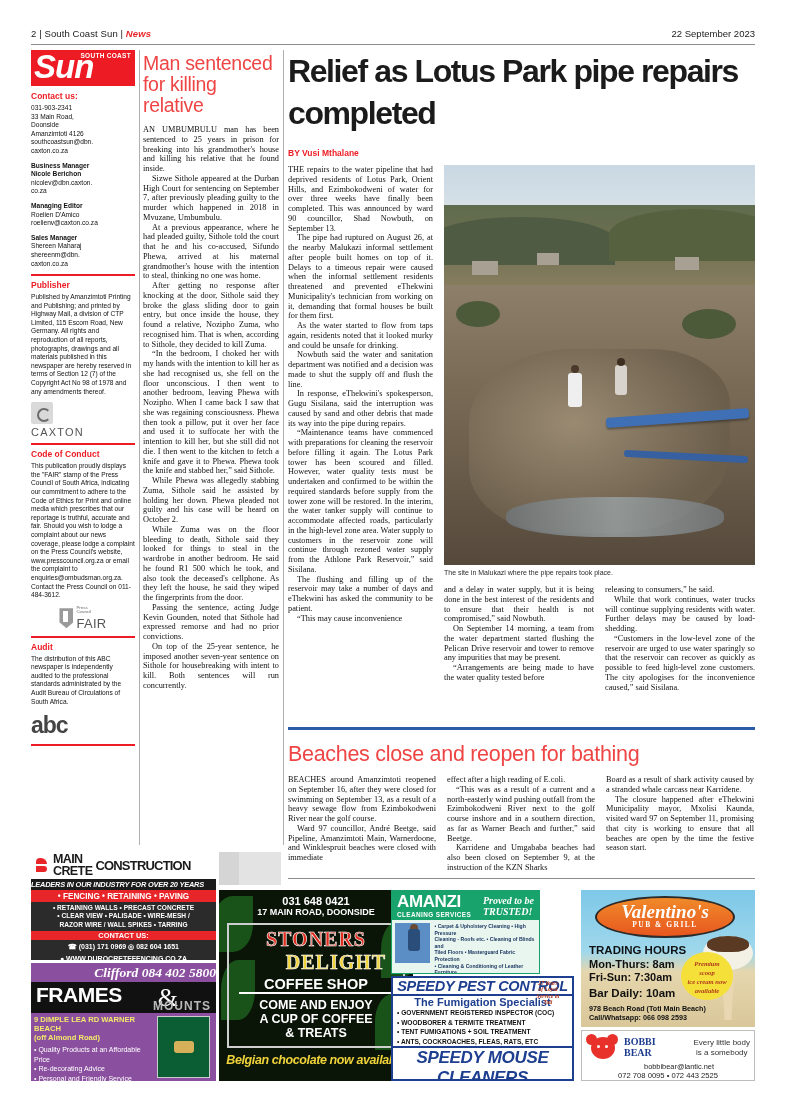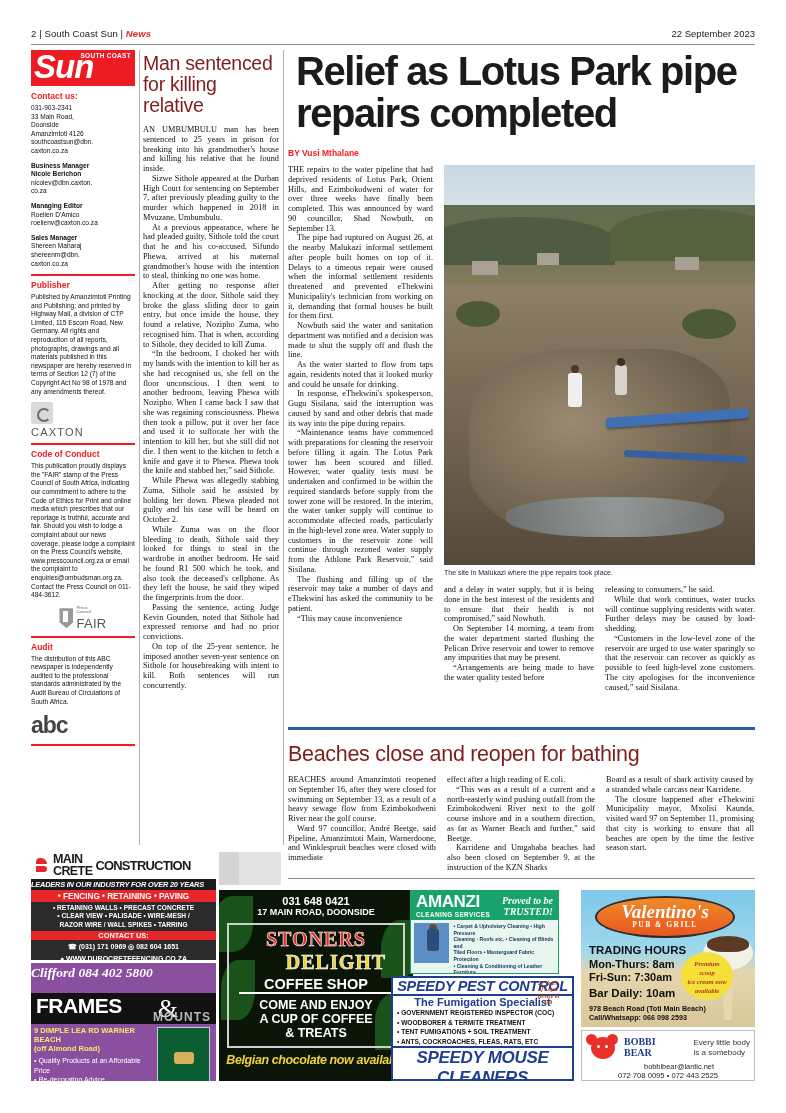--- a/index.html
+++ b/index.html
@@ -89,36 +89,36 @@
     margin:4px 0 2px;
   }
 
   
   .vrule { position:absolute; width:1px; background:#b0b0b0; }
 
   
   .story1 { position:absolute; left:143px; top:53px; width:136px; }
   .hd-sans {
     font-family:"Liberation Sans", sans-serif;
-    font-weight:300; font-size:19.5px; line-height:21px; color:#7f1d1d;
+    font-weight:300; font-size:19.5px; line-height:21px; color:#ef4444;
     letter-spacing:-.3px; margin:0 0 9px;
   }
   .bodytext {
     font-family:"Liberation Serif", serif;
     font-size:8.3px; line-height:9.75px; text-align:justify; color:#111;
   }
   .bodytext p { margin:0; text-indent:9px; }
   .bodytext p.first { text-indent:0; }
 
   
   .mainstory { position:absolute; left:288px; top:50px; width:467px; }
   .mainhead {
     font-family:"Liberation Sans", sans-serif;
-    font-weight:bold; font-size:40px; line-height:42px;
-    letter-spacing:-1.4px; color:#1b1b1b; margin:0 8px 14px;
+    font-weight:bold; font-size:32px; line-height:42px;
+    letter-spacing:-1.4px; color:#1b1b1b; margin:0 0 14px;
   }
   .byline {
     font-family:"Liberation Sans", sans-serif;
     font-weight:bold; font-size:8.5px; color:#ed1c24; margin:0 0 7px;
   }
   .main-grid { display:flex; gap:11px; }
   .main-col { width:145px; }
   .photo-wrap { width:311px; }
   .photo {
     width:311px; height:400px; position:relative; overflow:hidden;
@@ -171,21 +171,21 @@
   .duro-mark:after{content:"";position:absolute;left:2px;top:9px;width:11px;height:6px;background:#e8262a;border-radius:0 6px 6px 0;}
   .duro-name { font-family:"Liberation Sans", sans-serif; font-weight:bold; font-size:12.5px; line-height:11.5px; color:#1b1b1b; letter-spacing:-.6px; }
   .duro-cons { font-family:"Liberation Sans", sans-serif; font-weight:bold; font-size:13px; color:#1b1b1b; letter-spacing:-.8px; margin-left:3px;}
   .duro-leaders { background:#1b1b1b; color:#fff; font-family:"Liberation Sans", sans-serif; font-style:italic; font-weight:bold; font-size:7.4px; padding:1px 0; letter-spacing:-.2px;}
   .duro-red { background:#e8262a; color:#fff; font-family:"Liberation Sans", sans-serif; font-weight:bold; font-size:8.2px; text-align:center; padding:1.5px 0; }
   .duro-list { color:#fff; font-family:"Liberation Sans", sans-serif; font-weight:bold; font-size:6.6px; line-height:8.4px; text-align:center; padding:2px 2px; }
   .duro-contact { background:#e8262a; color:#fff; font-family:"Liberation Sans", sans-serif; font-weight:bold; font-size:7.4px; text-align:center; }
   .duro-phones { color:#fff; font-family:"Liberation Sans", sans-serif; font-weight:bold; font-size:7px; text-align:center; line-height:9.5px; padding-top:2px;}
 
   .ad-frames { left:31px; top:963px; width:185px; height:118px; background:#8a4f9e; }
-  .fr-cliff { font-family:"Liberation Serif", serif; font-style:italic; font-weight:bold; font-size:13.5px; color:#fff; text-align:left; padding:2px 0 12px;border-radius:6px; }
+  .fr-cliff { font-family:"Liberation Serif", serif; font-style:italic; font-weight:bold; font-size:13.5px; color:#fff; text-align:right; padding:2px 0 1px;border-radius:6px; }
   .fr-black { background:#111; height:31px; position:relative; }
   .fr-black .fw { font-family:"Liberation Sans", sans-serif; font-weight:bold; font-size:21px; color:#fff; letter-spacing:-.5px; position:absolute; left:5px; top:1px;}
   .fr-black .fm { font-family:"Liberation Sans", sans-serif; font-weight:bold; font-size:12px; color:#b9b9b9; letter-spacing:1px; position:absolute; right:5px; bottom:0px;}
   .fr-black .amp { font-family:"Liberation Serif", serif; font-size:26px; color:#fff; position:absolute; right:38px; top:1px; }
   .fr-body { display:flex; }
   .fr-left { width:126px; padding:2px 3px; }
   .fr-addr { font-family:"Liberation Sans", sans-serif; font-weight:bold; font-size:7.6px; line-height:9px; color:#f3e96b; }
   .fr-bul { font-family:"Liberation Sans", sans-serif; font-size:7px; line-height:9.6px; color:#fff; margin-top:3px; }
   .fr-pic { width:53px; margin:3px 3px 0 0; height:62px; background:#0b5d33; border:1px solid #ccc; position:relative;}
   .fr-pic:after{content:"";position:absolute;left:16px;top:24px;width:20px;height:12px;background:#d7b05a;border-radius:3px;}
@@ -194,25 +194,25 @@
   .st-leaf { position:absolute; background:#1c5e1c; border-radius:50% 0 50% 0; opacity:.85;}
   .st-phone { font-family:"Liberation Sans", sans-serif; font-weight:bold; font-size:11px; color:#fff; text-align:center; margin-top:5px; position:relative;}
   .st-addr { font-family:"Liberation Sans", sans-serif; font-weight:bold; font-size:9px; color:#fff; text-align:center; position:relative;}
   .st-box { border:2px solid #cfcfcf; margin:6px 8px 0; padding:3px 0 6px; position:relative;}
   .st-1 { font-family:"Liberation Serif", serif; font-weight:bold; font-size:20px; color:#e02b1d; text-align:center; letter-spacing:1px; -webkit-text-stroke:0.6px #fff; }
   .st-2 { font-family:"Liberation Serif", serif; font-weight:bold; font-size:20px; color:#f0d23a; text-align:center; letter-spacing:1px;padding-left:40px; -webkit-text-stroke:0.6px #fff;}
   .st-3 { font-family:"Liberation Sans", sans-serif; font-weight:bold; font-size:14.5px; color:#fff; text-align:center; border-bottom:2px solid #fff; display:block; margin:2px 10px 4px;}
   .st-4 { font-family:"Liberation Sans", sans-serif; font-weight:bold; font-size:12.5px; line-height:14px; color:#fff; text-align:center; }
   .st-bel { font-family:"Liberation Sans", sans-serif; font-weight:bold; font-style:italic; font-size:12.5px; color:#f0d23a; text-align:center; margin-top:5px; position:relative; letter-spacing:-.4px;}
 
-  .ad-amanzi { left:410px; top:890px; width:149px; height:84px; background:#e9f5ef; border:1px solid #1aa06a;}
+  .ad-amanzi { left:391px; top:890px; width:149px; height:84px; background:#e9f5ef; border:1px solid #1aa06a;}
   .am-top { background:#18a36c; display:flex; align-items:center; justify-content:space-between; padding:2px 5px; }
   .am-name { font-family:"Liberation Sans", sans-serif; font-weight:bold; font-size:17px; color:#fff; line-height:16px; letter-spacing:-.4px;}
   .am-sub { font-family:"Liberation Sans", sans-serif; font-weight:bold; font-size:6.4px; color:#fff; letter-spacing:.4px; display:block;}
-  .am-trust { font-family:"Liberation Serif", serif; font-weight:bold; font-style:italic; font-size:10px; color:#fff; text-align:right; line-height:11px;}
+  .am-trust { font-family:"Liberation Serif", serif; font-weight:bold; font-style:italic; font-size:10px; color:#fff; line-height:11px;}
   .am-mid { display:flex; padding:3px; gap:4px; }
   .am-img { width:40px; height:40px; background:#5a8ec4; position:relative;}
   .am-img:after{content:"";position:absolute;left:13px;top:6px;width:12px;height:22px;background:#2b4d7a;border-radius:3px;}
   .am-img:before{content:"";position:absolute;left:15px;top:1px;width:8px;height:8px;border-radius:50%;background:#6b4a32;}
   .am-svc { font-family:"Liberation Sans", sans-serif; font-weight:bold; font-size:5.1px; line-height:6.6px; color:#14325c; }
   .am-call { font-family:"Liberation Sans", sans-serif; font-size:12px; color:#111; text-align:center; }
 
   .ad-speedy { left:391px; top:976px; width:183px; height:105px; background:#fff; border:2px solid #1e3f8f;}
   .sp-ttl { background:#fff; color:#1e3f8f; font-family:"Liberation Sans", sans-serif; font-weight:bold; font-style:italic; font-size:14.5px; text-align:center; letter-spacing:-.3px; border-bottom:2px solid #1e3f8f;}
   .sp-sub { color:#1e3f8f; font-family:"Liberation Sans", sans-serif; font-weight:bold; font-size:11px; text-align:center;}
@@ -240,21 +240,21 @@
 
   .ad-bobbi { left:581px; top:1030px; width:174px; height:51px; background:#fff; border:1px solid #bdbdbd;}
   .bb-row { display:flex; align-items:center; padding:3px 4px 0; gap:4px;}
   .bb-bear { width:34px; height:27px; position:relative;}
   .bb-bear .head{position:absolute;left:5px;top:3px;width:24px;height:22px;background:#e8312b;border-radius:50%;}
   .bb-bear .ear1{position:absolute;left:0px;top:0px;width:11px;height:11px;background:#e8312b;border-radius:50%;}
   .bb-bear .ear2{position:absolute;left:21px;top:0px;width:11px;height:11px;background:#e8312b;border-radius:50%;}
   .bb-bear .e1{position:absolute;left:11px;top:11px;width:3px;height:3px;background:#fff;border-radius:50%;}
   .bb-bear .e2{position:absolute;left:19px;top:11px;width:3px;height:3px;background:#fff;border-radius:50%;}
   .bb-name { font-family:"Liberation Serif", serif; font-weight:bold; font-size:10px; line-height:10.5px; color:#1f3d8f;}
-  .bb-tag { font-family:"Liberation Sans", sans-serif; font-size:8px; line-height:10px; color:#333; margin-left:auto; text-align:left;}
+  .bb-tag { font-family:"Liberation Sans", sans-serif; font-size:8px; line-height:10px; color:#333; margin-left:auto; text-align:center;}
   .bb-mail { font-family:"Liberation Sans", sans-serif; font-size:7.4px; color:#222; text-align:center; margin-top:1px; padding-left:22px;}
   .bb-ph { font-family:"Liberation Sans", sans-serif; font-size:7.6px; color:#222; text-align:center;}
 
   .placeholder-grey { position:absolute; left:219px; top:852px; width:62px; height:33px; background:#e3e3e3; }
   .placeholder-grey2 { position:absolute; left:219px; top:852px; width:20px; height:33px; background:#d5d5d5; }
 </style>
 </head>
 <body>
 
 <div class="page">
@@ -356,22 +356,22 @@
   </div>
 
   <div class="mainstory">
     <h1 class="mainhead">Relief as Lotus Park pipe repairs completed</h1>
     <div class="byline">BY Vusi Mthalane</div>
 
     <div class="main-grid">
       <div class="main-col bodytext">
         <p class="first">THE repairs to the water pipeline that had deprived residents of Lotus Park, Orient Hills, and Ezimbokodweni of water for over three weeks have finally been completed. This was announced by ward 90 councillor, Shad Nowbuth, on September 13.</p>
         <p>The pipe had ruptured on August 26, at the nearby Malukazi informal settlement after people built homes on top of it. Delays to a timeous repair were caused when the informal settlement residents threatened and prevented eThekwini Municipality's technician from working on it, demanding that formal houses be built for them first.</p>
+        <p>As the water started to flow from taps again, residents noted that it looked murky and could be unsafe for drinking.</p>
         <p>Nowbuth said the water and sanitation department was notified and a decision was made to shut the supply off and flush the line.</p>
-        <p>As the water started to flow from taps again, residents noted that it looked murky and could be unsafe for drinking.</p>
         <p>In response, eThekwini's spokesperson, Gugu Sisilana, said the interruption was caused by sand and other debris that made its way into the pipe during repairs.</p>
         <p>“Maintenance teams have commenced with preparations for cleaning the reservoir before filling it again. The Lotus Park tower has been scoured and filled. However, water quality tests must be undertaken and confirmed to be within the required standards before supply from the tower zone will be restored. In the interim, the water tanker supply will continue to accommodate affected roads, particularly in the high-level zone area. Water supply to customers in the reservoir zone will continue through rezoned water supply from the Athlone Park Reservoir,” said Sisilana.</p>
         <p>The flushing and filling up of the reservoir may take a number of days and eThekwini has asked the community to be patient.</p>
         <p>“This may cause inconvenience</p>
       </div>
 
       <div class="photo-wrap">
         <div class="photo">
           <div class="ph-sky"></div>
           <div class="ph-hill"></div>

